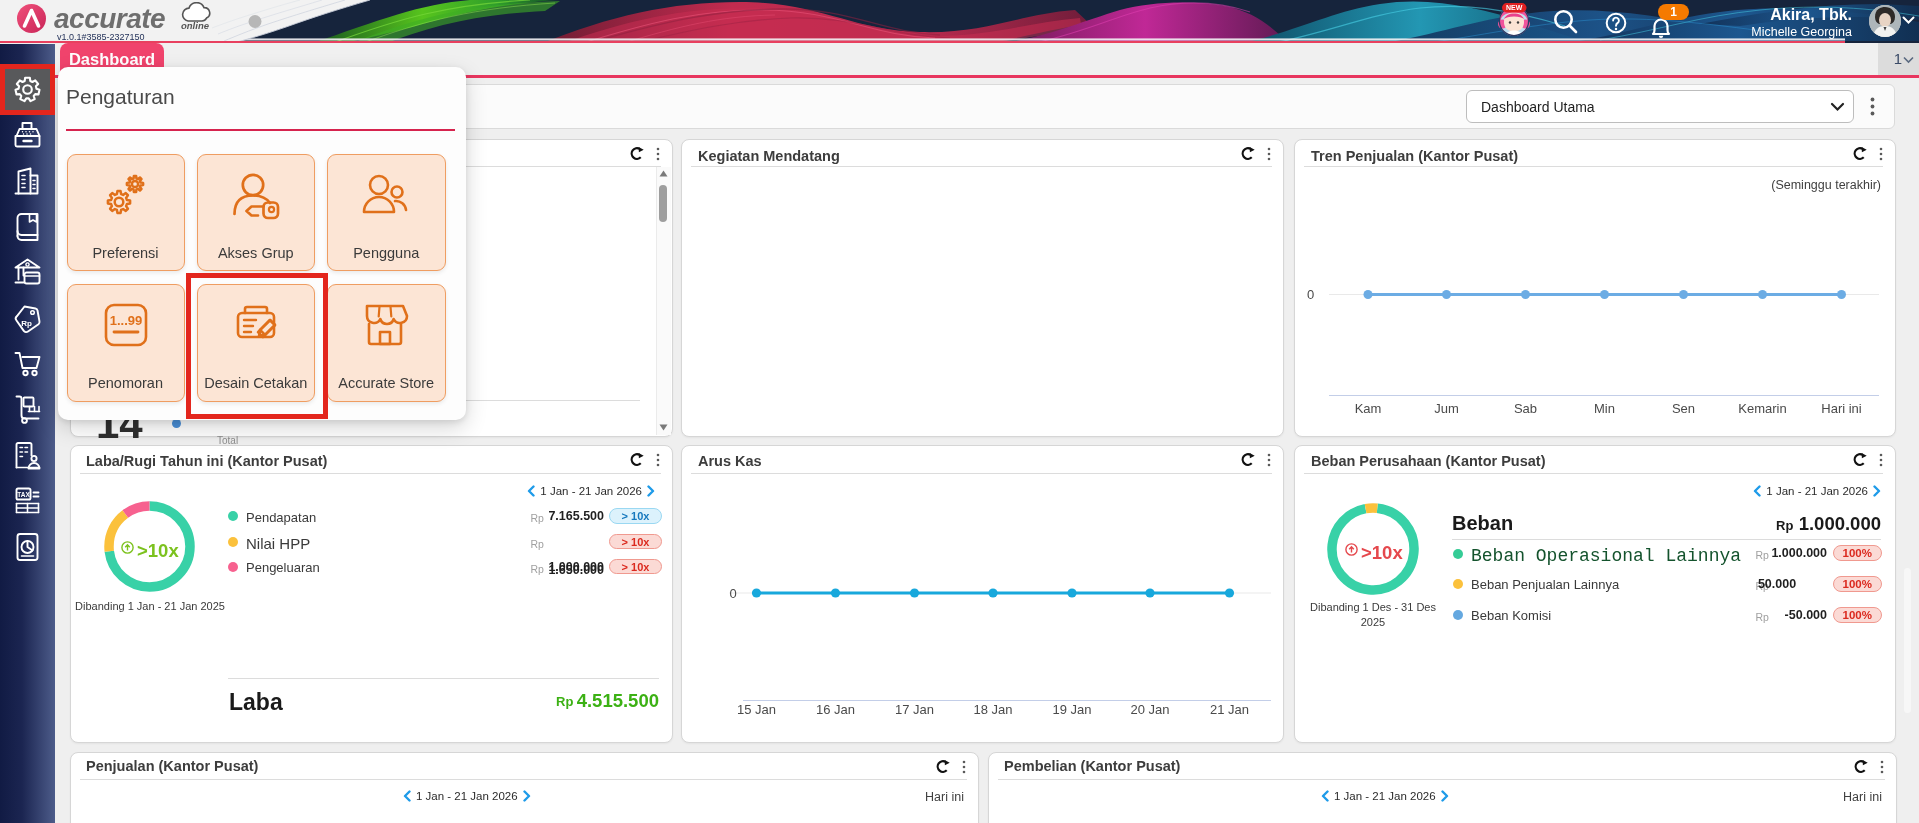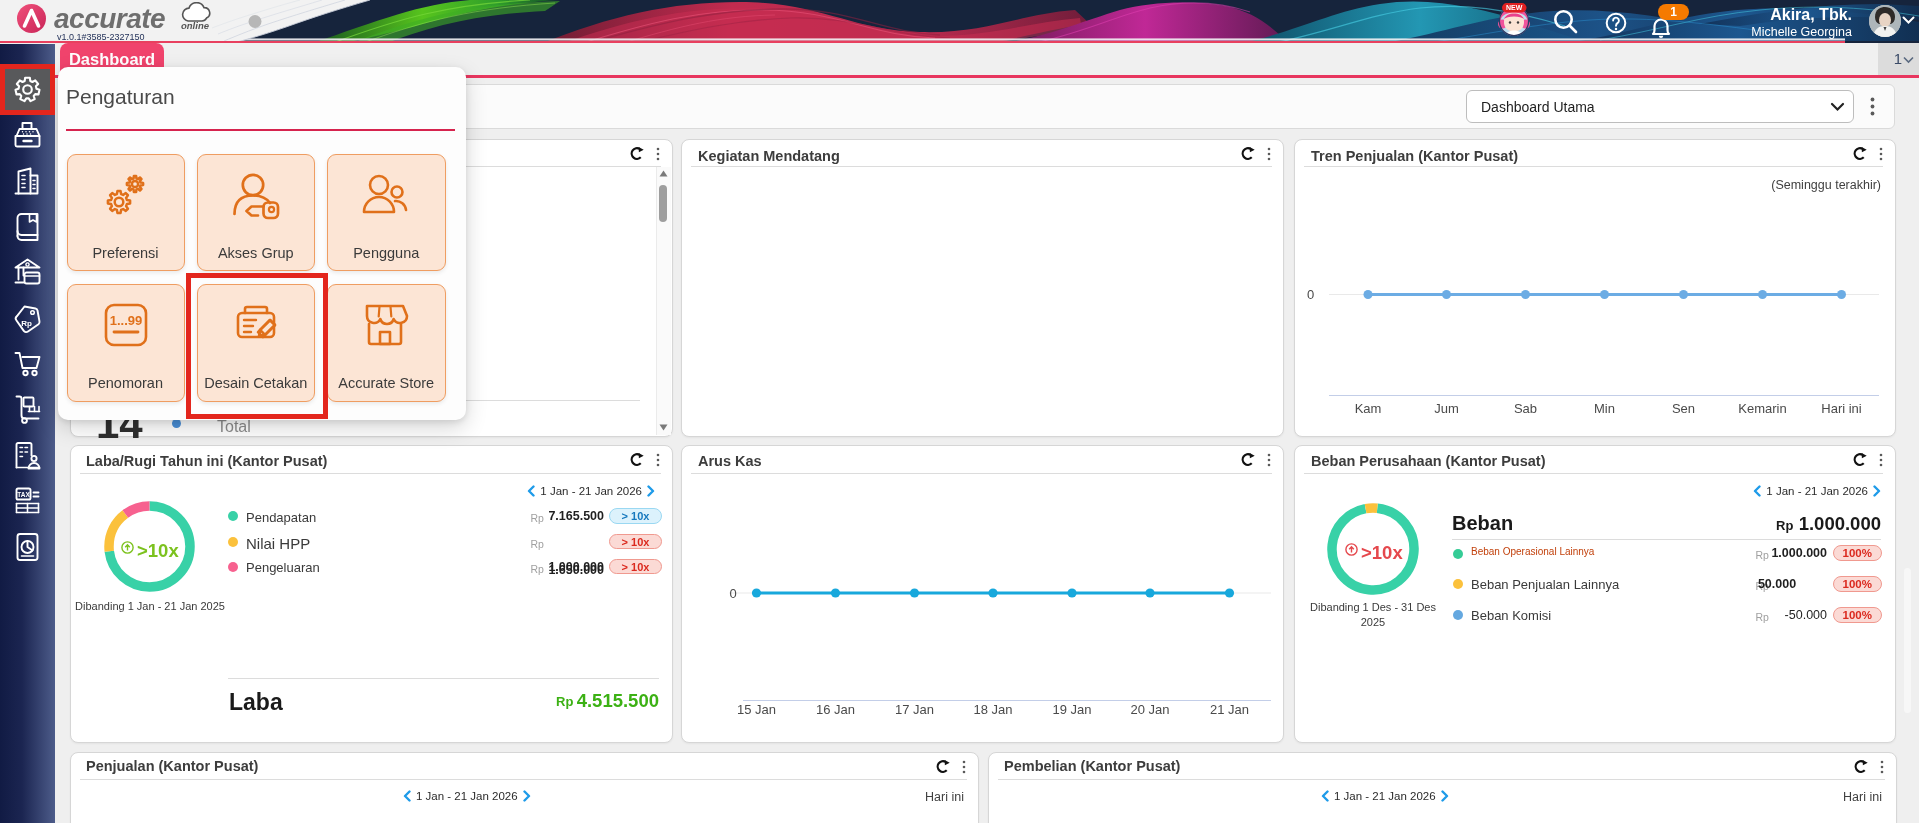--- a/index.html
+++ b/index.html
@@ -259,21 +259,21 @@
       <circle cx="2.5" cy="16.5" r="1.9" fill="#5A5A5A"></circle>
     </svg>
 
 <div class="abs" style="left:1904px;top:568px;width:7px;height:145px;background:#F7F7F7;border-radius:4px;"></div>
 
 <div class="card" style="left:70px;top:138.5px;width:601px;height:296px;"></div>
 <div class="cdiv" style="left:80px;top:166px;width:581px;"></div>
 
 <div class="abs" style="left:96px;top:400px;font-size:42px;font-weight:700;color:#2F2F2F;">14</div>
 <div class="abs" style="left:172px;top:419px;width:9px;height:9px;border-radius:50%;background:#4A90D9;"></div>
-<div class="abs" style="left:217px;top:418px;font-size:16px;color:#8C8C8C;">Total</div>
+<div class="abs" style="left:217px;top:435px;font-size:10px;color:#8C8C8C;">Total</div>
 <div class="cdiv" style="left:466px;top:400px;width:174px;"></div>
 
 <div class="abs" style="left:655.5px;top:167px;width:15px;height:267.5px;background:#FAFAFA;border-left:1px solid #EBEBEB;box-sizing:border-box;"></div>
 <svg class="abs" style="left:659px;top:170px;" width="9" height="7" viewBox="0 0 9 7">
       <path d="M4.5 0.5 L8.5 6.5 H0.5 Z" fill="#7A7A7A"></path>
     </svg>
 <div class="abs" style="left:659px;top:185px;width:8px;height:37px;background:#9E9E9E;border-radius:4px;"></div>
 <svg class="abs" style="left:659px;top:424px;" width="9" height="7" viewBox="0 0 9 7">
       <path d="M4.5 6.5 L8.5 0.5 H0.5 Z" fill="#7A7A7A"></path>
     </svg>
@@ -409,33 +409,33 @@
       <circle cx="6.5" cy="6.5" r="5.6" fill="none" stroke="#E5484D" stroke-width="1.4"></circle>
       <path d="M6.5 9.5 V4 M4.2 6.2 L6.5 3.8 L8.8 6.2" fill="none" stroke="#E5484D" stroke-width="1.4"></path>
     </svg>
 <div class="abs" style="left:1361px;top:541.5px;font-size:18.5px;font-weight:700;color:#E5484D;">&gt;10x</div>
 <div class="abs" style="left:1283px;top:600px;width:180px;text-align:center;font-size:11px;color:#3A3A3A;line-height:14.5px;">Dibanding 1 Des - 31 Des<br>2025</div>
 <div class="abs" style="left:1452px;top:512px;font-size:20px;font-weight:700;color:#1A1A1A;">Beban</div>
 <div class="abs" style="left:1776px;top:518px;font-size:13px;font-weight:700;color:#1A1A1A;">Rp</div>
 <div class="abs" style="left:1731px;top:513px;width:150px;text-align:right;font-size:18.5px;font-weight:700;color:#1A1A1A;">1.000.000</div>
 <div class="cdiv" style="left:1452px;top:538.5px;width:429px;"></div>
 <div class="abs" style="left:1453px;top:548.5px;width:10px;height:10px;border-radius:50%;background:#35CC96;"></div>
-<div class="abs" style="left:1471px;top:546px;font-size:10px;color:#c2410c;">Beban Operasional Lainnya</div>
+<div class="abs" style="left:1471px;top:546px;font-size:18px;color:#14532d;font-family:Liberation Mono, monospace;">Beban Operasional Lainnya</div>
 <div class="abs" style="left:1755.5px;top:549px;font-size:10.5px;color:#A0A0A0;">Rp</div>
 <div class="abs" style="left:1727px;top:546px;width:100px;text-align:right;font-size:12.5px;font-weight:700;color:#1F1F1F;">1.000.000</div>
 <div class="abs" style="left:1832.5px;top:545px;width:49.5px;height:16px;background:#FBDAD5;border:1px solid #F0998F;border-radius:8px;box-sizing:border-box;text-align:center;font-size:11.5px;font-weight:700;color:#DB2A1F;line-height:14.5px;">100%</div>
 <div class="abs" style="left:1453px;top:579px;width:10px;height:10px;border-radius:50%;background:#FBC13C;"></div>
 <div class="abs" style="left:1471px;top:577px;font-size:13px;color:#3A3A3A;">Beban Penjualan Lainnya</div>
 <div class="abs" style="left:1755.5px;top:580px;font-size:10.5px;color:#A0A0A0;">Rp</div>
 <div class="abs" style="left:1727px;top:577px;width:100px;text-align:center;font-size:12.5px;font-weight:700;color:#1F1F1F;">50.000</div>
 <div class="abs" style="left:1832.5px;top:576px;width:49.5px;height:16px;background:#FBDAD5;border:1px solid #F0998F;border-radius:8px;box-sizing:border-box;text-align:center;font-size:11.5px;font-weight:700;color:#DB2A1F;line-height:14.5px;">100%</div>
 <div class="abs" style="left:1453px;top:609.5px;width:10px;height:10px;border-radius:50%;background:#64A8E0;"></div>
 <div class="abs" style="left:1471px;top:607.5px;font-size:13px;color:#3A3A3A;">Beban Komisi</div>
 <div class="abs" style="left:1755.5px;top:610.5px;font-size:10.5px;color:#A0A0A0;">Rp</div>
-<div class="abs" style="left:1727px;top:607.5px;width:100px;text-align:right;font-size:12.5px;font-weight:400;color:#1F1F1F;">-50.000</div>
+<div class="abs" style="left:1727px;top:607.5px;width:100px;text-align:right;font-size:12.5px;font-weight:700;color:#1F1F1F;">-50.000</div>
 <div class="abs" style="left:1832.5px;top:606.5px;width:49.5px;height:16px;background:#FBDAD5;border:1px solid #F0998F;border-radius:8px;box-sizing:border-box;text-align:center;font-size:11.5px;font-weight:700;color:#DB2A1F;line-height:14.5px;">100%</div>
 
 <div class="card" style="left:70px;top:752px;width:907px;height:100px;"></div>
 <div class="ctitle" style="left:86px;top:758px;">Penjualan (Kantor Pusat)</div>
 <div class="cdiv" style="left:80px;top:778.5px;width:887px;"></div>
 <div class="datenav" style="left:403px;top:789.5px;">
       <svg width="8" height="12" viewBox="0 0 8 12">
         <path d="M6.5 1.5 L2 6 L6.5 10.5" fill="none" stroke="#1E9BE9" stroke-width="2.4" stroke-linecap="round" stroke-linejoin="round"></path>
       </svg>
       <span>1 Jan - 21 Jan 2026</span>

